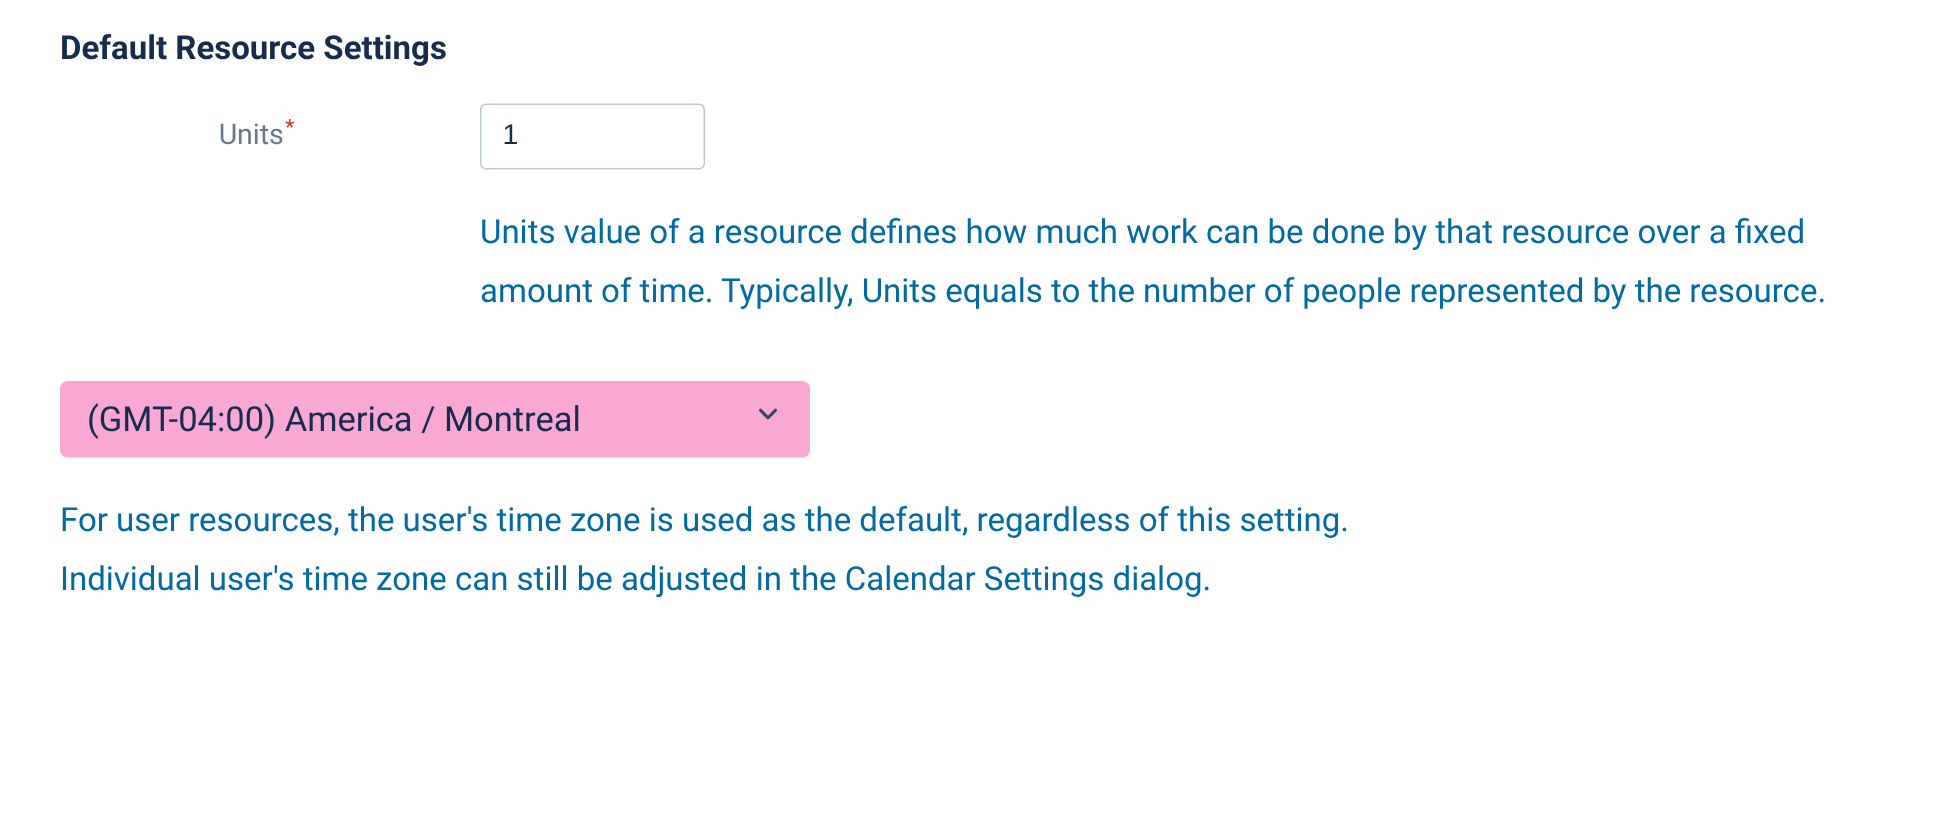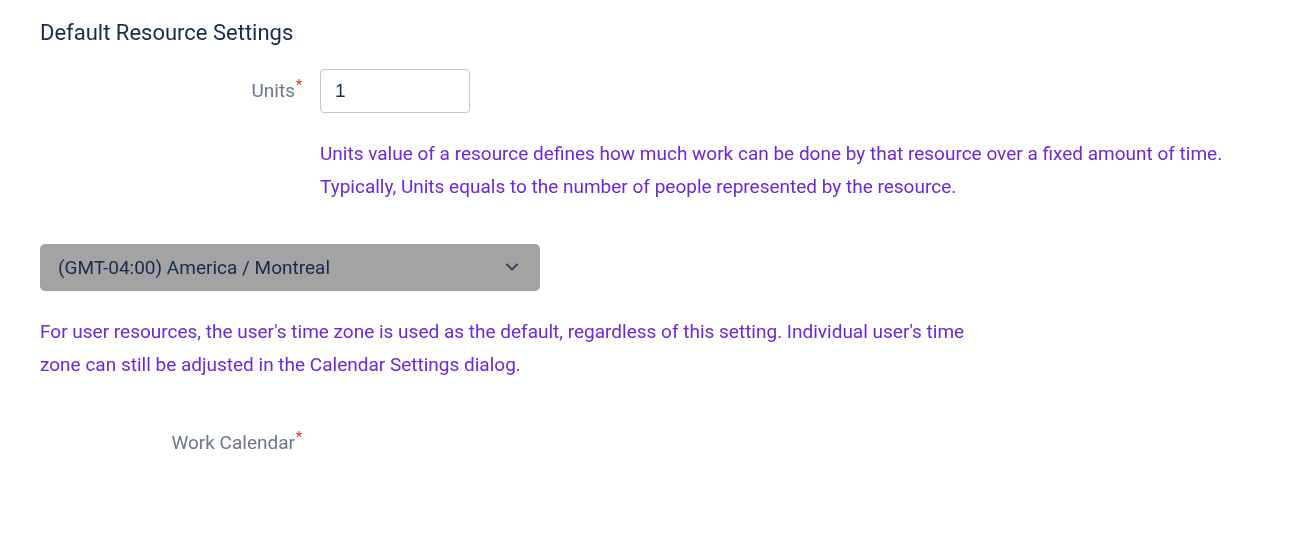--- a/index.html
+++ b/index.html
@@ -9,32 +9,32 @@
     }
     body {
       font-family: -apple-system, BlinkMacSystemFont, "Segoe UI", Roboto, Helvetica, Arial, sans-serif;
       background: #ffffff;
       padding: 20px 40px;
       color: #172b4d;
       width: 1297px;
     }
     .section-title {
       font-size: 22px;
-      font-weight: 400;
+      font-weight: 700;
       color: #172b4d;
       margin-bottom: 24px;
     }
     .form-row {
       display: flex;
       align-items: flex-start;
       margin-bottom: 10px;
     }
     .label-col {
       width: 280px;
-      text-align: right;
+      text-align: center;
       padding-right: 18px;
       padding-top: 8px;
       font-size: 19px;
       color: #6b778c;
       flex-shrink: 0;
     }
     .required {
       color: #de350b;
       font-size: 14px;
       vertical-align: super;
@@ -48,37 +48,36 @@
       border: 1px solid #c1c7d0;
       border-radius: 4px;
       padding: 10px 14px;
       font-size: 19px;
       color: #172b4d;
       width: 150px;
       background: #ffffff;
     }
     .select-box {
       display: flex;
-      align-items: center;
       justify-content: space-between;
-      background: #a3a3a3;
+      background: #f9a8d4;
       border-radius: 5px;
       padding: 12px 18px;
-      font-size: 19px;
+      font-size: 23px;
       color: #172b4d;
       width: 500px;
       cursor: pointer;
     }
     .select-box .chevron {
       flex-shrink: 0;
       margin-left: 12px;
     }
     .help-text {
-      font-size: 19px;
-      color: #6d28d9;
+      font-size: 22px;
+      color: #0369a1;
       line-height: 1.75;
       margin-top: 24px;
       margin-bottom: 30px;
     }
     .chevron svg {
       width: 20px;
       height: 20px;
       display: block;
     }
   </style>
@@ -105,16 +104,13 @@
         <svg viewBox="0 0 24 24" fill="none" stroke="#344563" stroke-width="2.5" stroke-linecap="round" stroke-linejoin="round">
             <polyline points="6 9 12 15 18 9"></polyline>
           </svg>
       </span>
     </div>
     <div class="help-text">For user resources, the user's time zone is used as the default, regardless of this setting. Individual user's time zone can still be adjusted in the Calendar Settings dialog.</div>
   </div>
 </div>
 
 <div class="form-row">
-  <div class="label-col">
-    <span>Work Calendar</span><span class="required">*</span>
-  </div>
 </div>
 
 </body></html>

